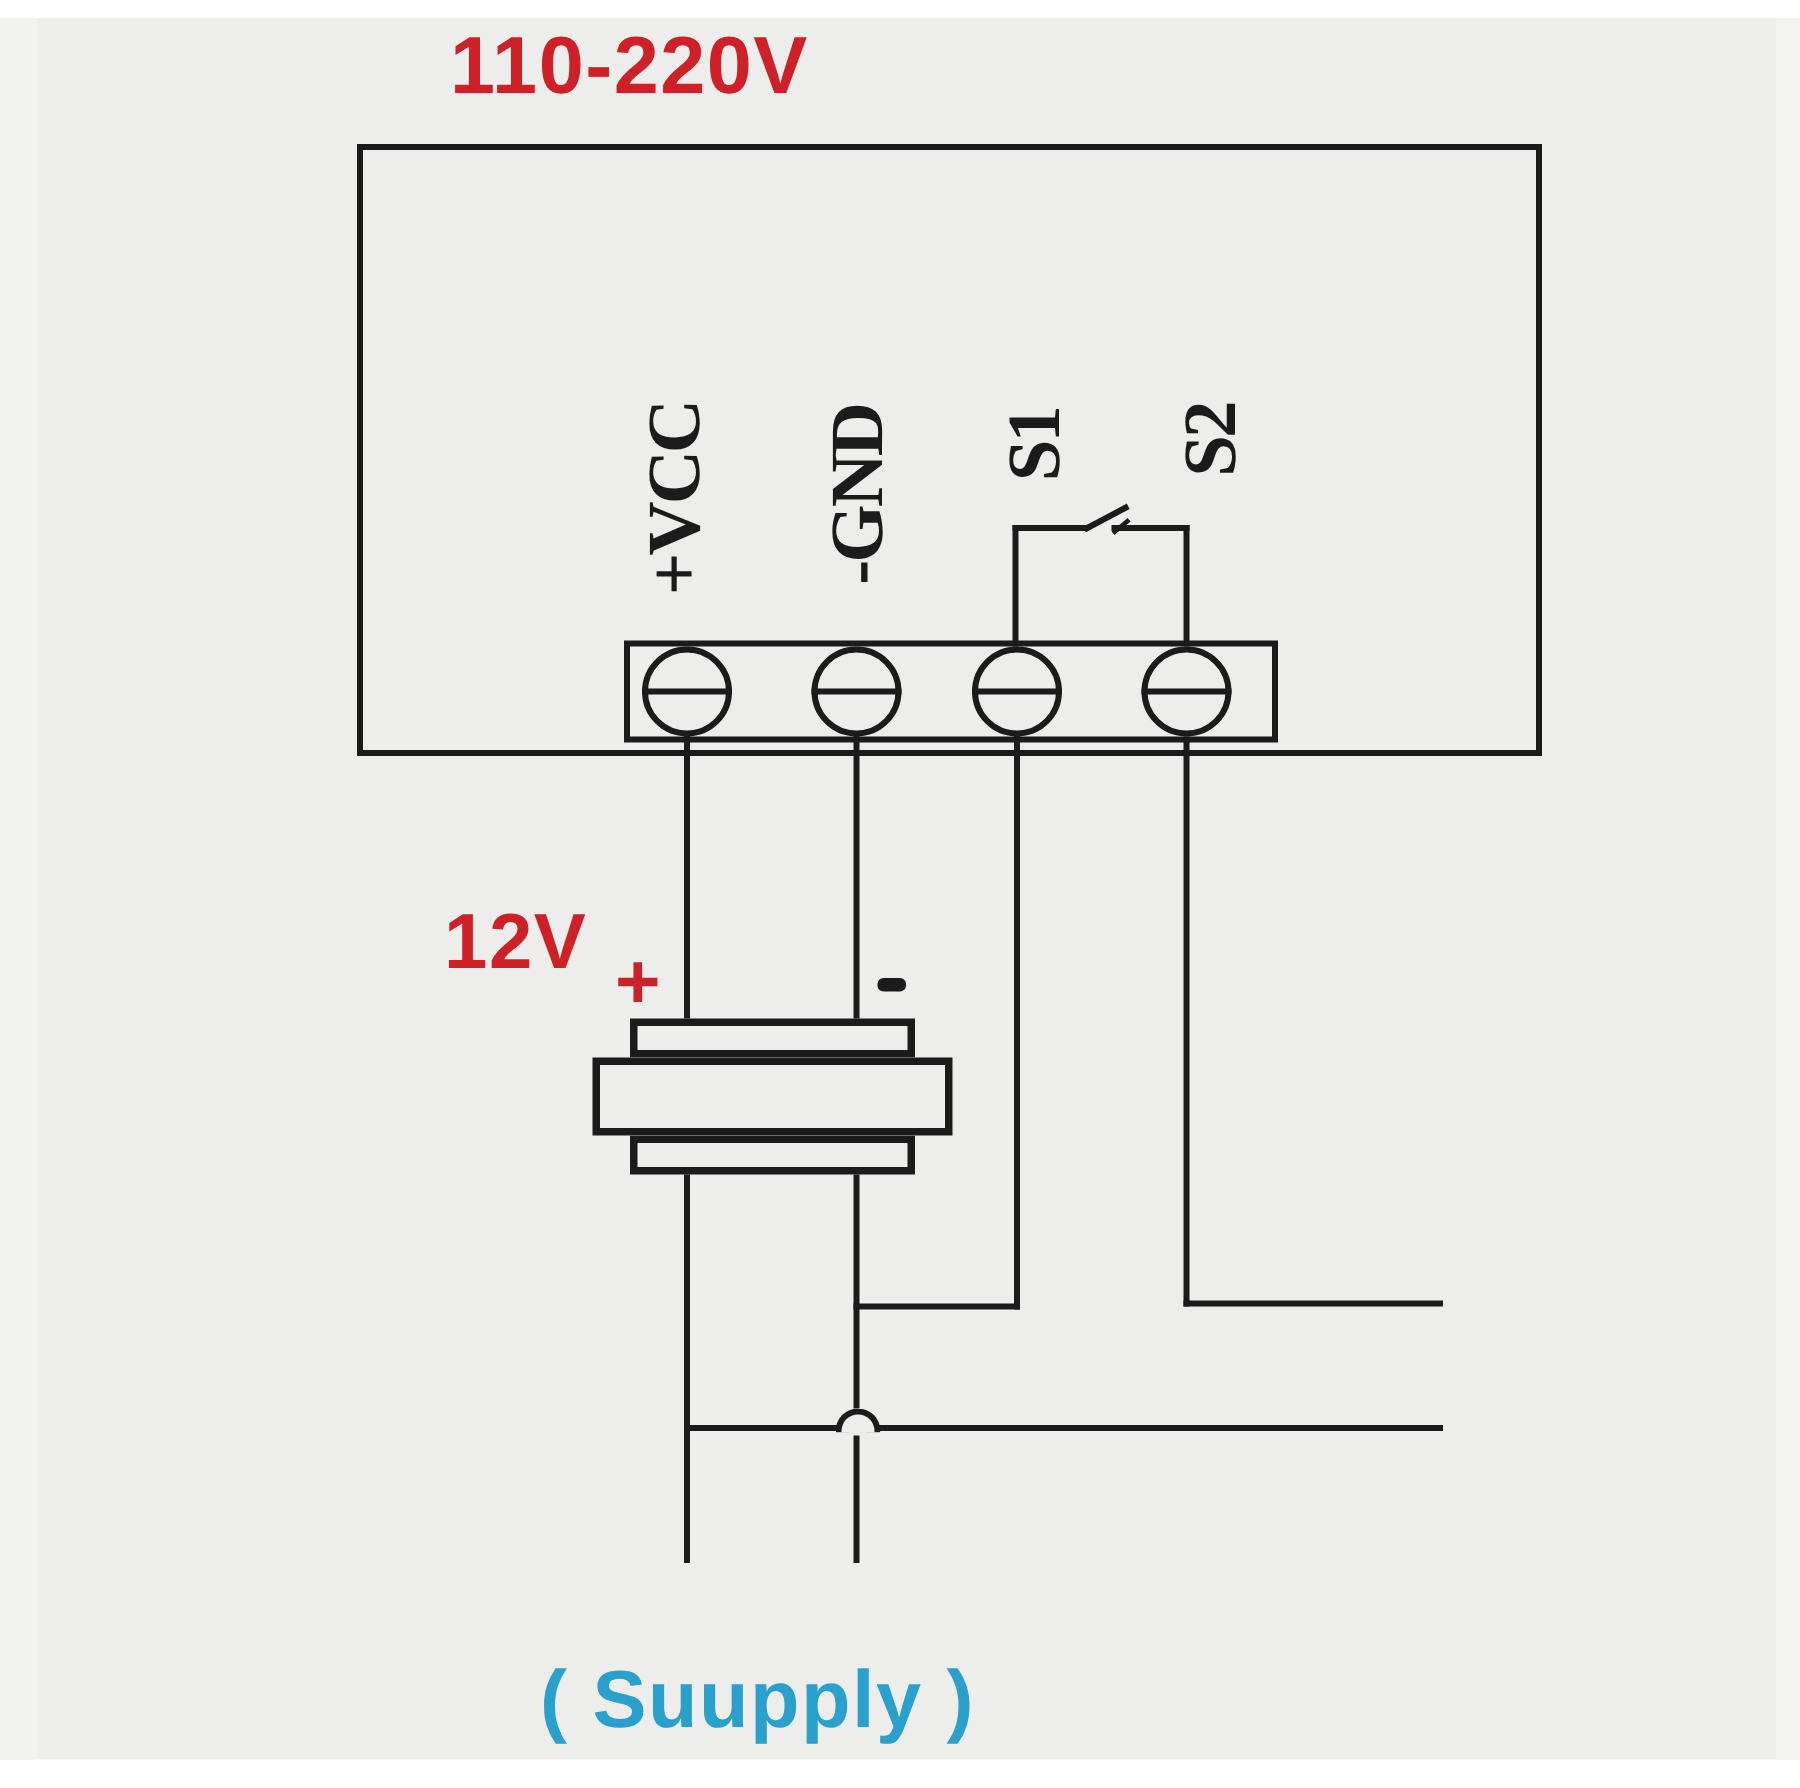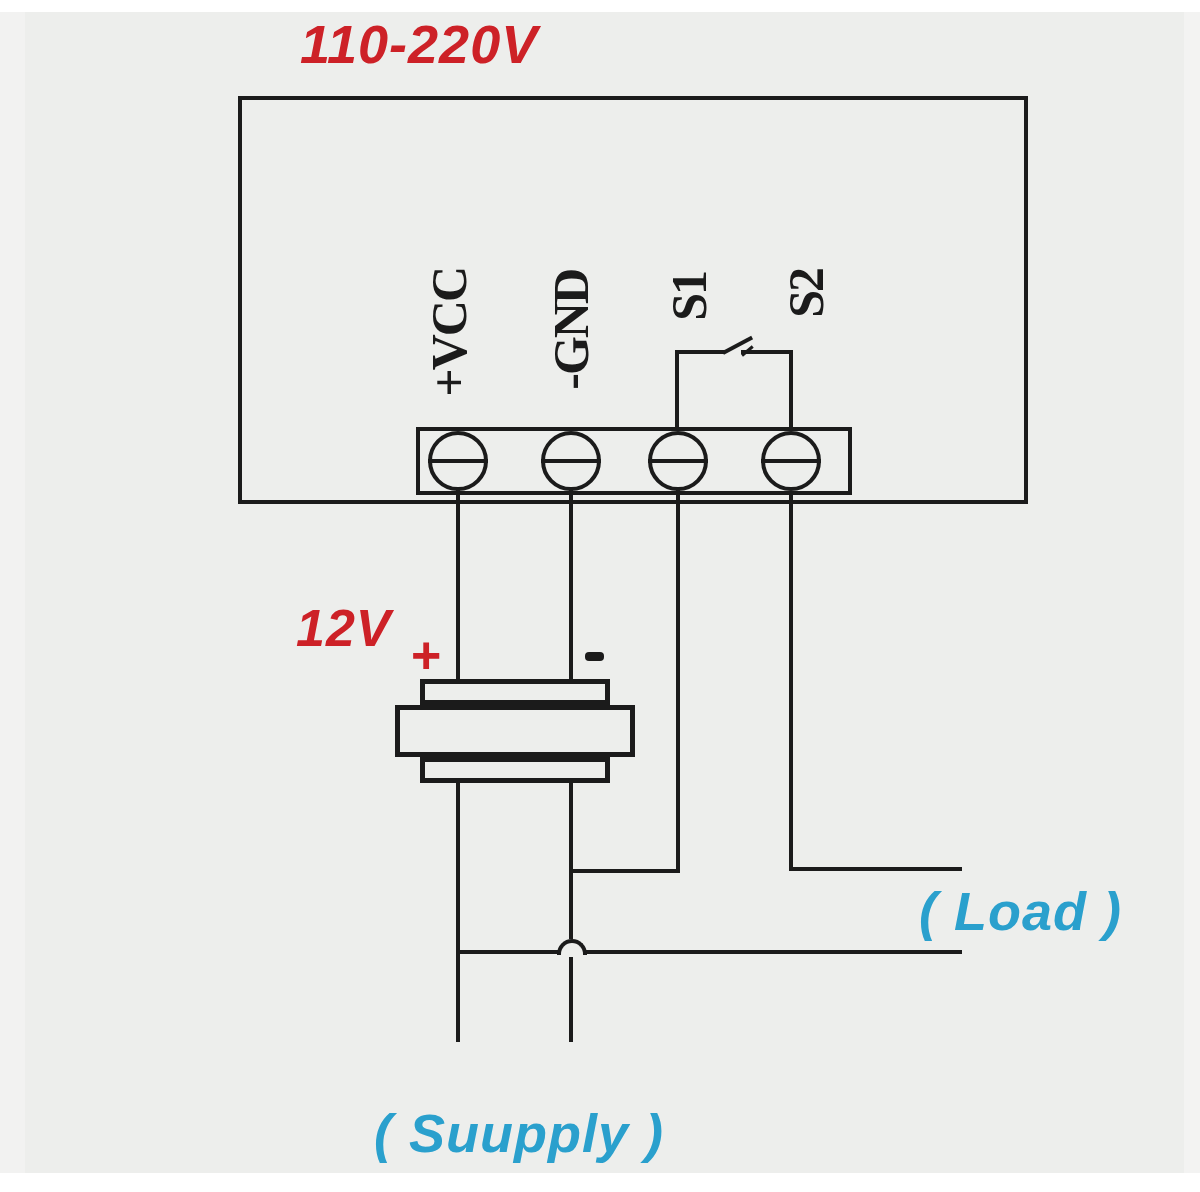--- a/index.html
+++ b/index.html
@@ -11,21 +11,21 @@
   .band{position:absolute;background:var(--band);}
   .w{position:absolute;background:var(--line);}
   .rect{position:absolute;border:4px solid var(--line);box-sizing:border-box;background:transparent;}
   .arect{position:absolute;border:5px solid var(--line);box-sizing:border-box;background:var(--bg);}
   .screw{position:absolute;width:60px;height:60px;border:4px solid var(--line);border-radius:50%;
          box-sizing:border-box;background:var(--bg);}
   .screw .slot{position:absolute;left:-4px;right:-4px;top:24px;height:4px;background:var(--line);}
   .tlabel{position:absolute;writing-mode:vertical-rl;transform:rotate(180deg);
           font-family:"Liberation Serif",serif;font-weight:bold;font-size:50px;line-height:50px;
           width:50px;letter-spacing:-2px;color:var(--line);white-space:nowrap;}
-  .txt{position:absolute;font-weight:bold;line-height:1;white-space:pre;letter-spacing:1px;font-style:italic;}
+  .txt{position:absolute;font-weight:bold;line-height:1;white-space:pre;letter-spacing:1px;}
   .red{color:var(--red);}
   .cyan{color:var(--cyan);}
   .hop{position:absolute;border:4px solid var(--line);border-bottom:none;
        border-radius:16px 16px 0 0;box-sizing:border-box;background:var(--bg);}
   .lever{position:absolute;background:var(--line);transform-origin:0 50%;}
 </style>
 </head>
 <body>
 
 <div class="stage">
@@ -79,16 +79,15 @@
   <div class="tlabel" style="left:781px;top:269px;">S2</div>
 
   <div class="arect" style="left:420px;top:679px;width:190px;height:26px;"></div>
   <div class="arect" style="left:420px;top:757px;width:190px;height:26px;"></div>
   <div class="arect" style="left:395px;top:705px;width:240px;height:52px;"></div>
 
   <span class="txt red" style="left:296px;top:602px;font-size:52px;">12V</span>
   <span class="txt red" style="left:410px;top:629px;font-size:52px;">+</span>
   <div class="w" style="left:585px;top:652px;width:19px;height:9px;border-radius:4px;"></div>
 
-  <span class="txt cyan" style="left:919px;top:884px;font-size:54px;">( Load )</span>
-  <span class="txt cyan" style="left:374px;top:1106px;font-size:54px;">( Suupply )</span>
+  <span class="txt cyan" style="left:360px;top:1106px;font-size:54px;">( Suupply )</span>
 
 </div>
 
 </body></html>

